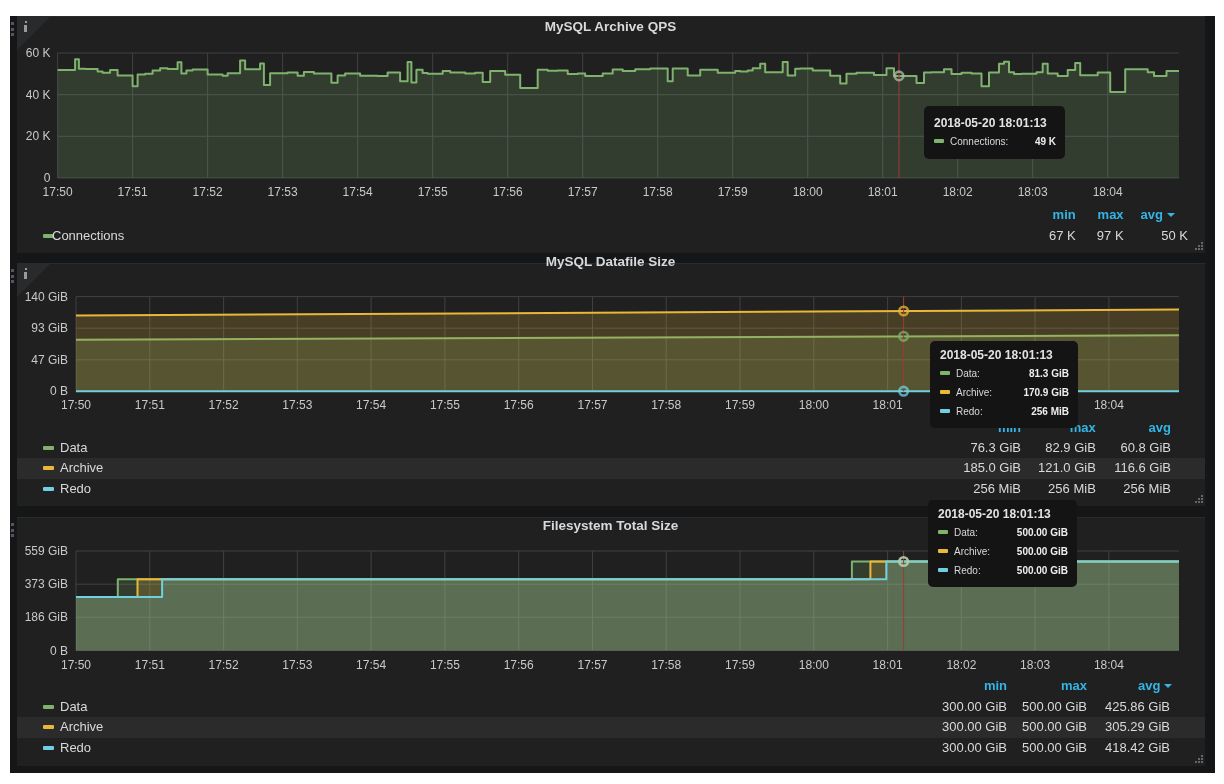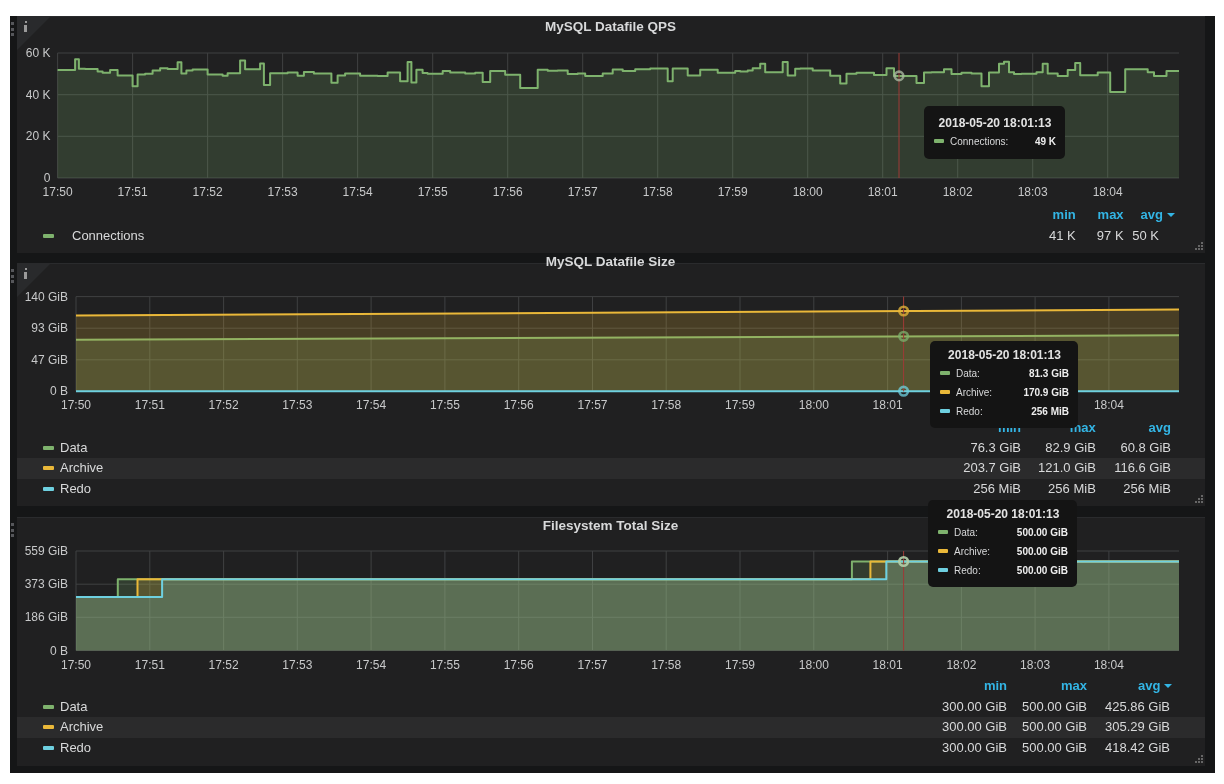--- a/index.html
+++ b/index.html
@@ -2,33 +2,33 @@
 <html><head><meta charset="utf-8"><style>
 html,body{margin:0;padding:0;width:1224px;height:784px;background:#ffffff;overflow:hidden}
 body{font-family:"Liberation Sans",sans-serif;position:relative}
 .title{position:absolute;left:17px;width:1187px;text-align:center;color:#d8d9da;font-size:13.5px;font-weight:700}
 .ax{fill:#c8c9ca;font-size:12px;font-family:"Liberation Sans",sans-serif}
 .ll{position:absolute;color:#d8d9da;font-size:13px;line-height:18px;white-space:nowrap}
 .lv{position:absolute;color:#d8d9da;font-size:13px;line-height:18px;white-space:nowrap}
 .lh{position:absolute;color:#33b5e5;font-size:13px;font-weight:700;line-height:18px;white-space:nowrap}
 .caret{display:inline-block;width:0;height:0;border-left:4px solid transparent;border-right:4px solid transparent;border-top:4px solid #33b5e5;vertical-align:2px}
 .tt{position:absolute;background:#141414;border-radius:5px;padding:0 9px 7px 10px;box-sizing:border-box;z-index:10}
-.ttt{color:#e3e3e3;font-size:12px;font-weight:700;text-align:center;white-space:nowrap}
+.ttt{color:#e3e3e3;font-size:12px;font-weight:700;text-align:left;white-space:nowrap}
 .ttr{position:relative;color:#d8d9da;font-size:10px;white-space:nowrap}
 .ttd{display:inline-block;width:10px;height:4px;border-radius:1px;vertical-align:2.5px;margin-right:6px}
 .ttl{color:#d8d9da}
 .ttv{position:absolute;right:0;font-weight:700;color:#eee}
 </style></head>
 <body>
 <div style="position:absolute;left:10px;top:15.5px;width:1204.5px;height:757px;background:#151617"></div>
 <div style="position:absolute;left:17px;top:16px;width:1187.5px;height:236.5px;background:#202021;border-top:1px solid #2a2b2d;box-sizing:border-box"></div>
 <div style="position:absolute;left:17px;top:16px;width:0;height:0;border-top:34px solid #292a2c;border-right:34px solid transparent"></div>
 <div style="position:absolute;left:25px;top:21px;width:2px;height:2px;background:#9a9a9a"></div>
 <div style="position:absolute;left:24px;top:25px;width:3px;height:7px;background:#9a9a9a"></div>
-<div class="title" style="top:19px">MySQL Datafile QPS</div>
+<div class="title" style="top:19px">MySQL Archive QPS</div>
 <div style="position:absolute;left:11px;top:22.0px;width:3px;height:3px;background:#55565a"></div>
 <div style="position:absolute;left:11px;top:27.5px;width:3px;height:3px;background:#55565a"></div>
 <div style="position:absolute;left:11px;top:33.0px;width:3px;height:3px;background:#55565a"></div>
 <svg width="9" height="9" style="position:absolute;left:1195px;top:241.5px">
     <rect x="6" y="6" width="2" height="2" fill="#666"></rect>
     <rect x="3" y="6" width="2" height="2" fill="#666"></rect>
     <rect x="0" y="6" width="2" height="2" fill="#666"></rect>
     <rect x="6" y="3" width="2" height="2" fill="#666"></rect>
     <rect x="3" y="3" width="2" height="2" fill="#666"></rect>
     <rect x="6" y="0" width="2" height="2" fill="#666"></rect>
@@ -203,35 +203,35 @@
 <text x="1108.9" y="668.5" text-anchor="middle" class="ax">18:04</text>
 <text x="68" y="555.0" text-anchor="end" class="ax">559 GiB</text>
 <text x="68" y="588.2" text-anchor="end" class="ax">373 GiB</text>
 <text x="68" y="621.3" text-anchor="end" class="ax">186 GiB</text>
 <text x="68" y="654.5" text-anchor="end" class="ax">0 B</text>
 </svg>
 <div class="lh" style="right:148.29999999999995px;top:206.4px">min</div>
 <div class="lh" style="right:100.40000000000009px;top:206.4px">max</div>
 <div class="lh" style="right:49.5px;top:206.4px">avg <span class="caret"></span></div>
 <div style="position:absolute;left:43px;top:233.5px;width:11px;height:4px;border-radius:1px;background:#7EB26D"></div>
-<div class="ll" style="left:72px;top:226.5px">Connections</div>
-<div class="lv" style="right:148.29999999999995px;top:226.5px">41 K</div>
+<div class="ll" style="left:52px;top:226.5px">Connections</div>
+<div class="lv" style="right:148.29999999999995px;top:226.5px">67 K</div>
 <div class="lv" style="right:100.40000000000009px;top:226.5px">97 K</div>
-<div class="lv" style="right:65px;top:226.5px">50 K</div>
+<div class="lv" style="right:36px;top:226.5px">50 K</div>
 <div class="lh" style="right:203px;top:419px">min</div>
 <div class="lh" style="right:128.20000000000005px;top:419px">max</div>
 <div class="lh" style="right:53px;top:419px">avg</div>
 <div style="position:absolute;left:43px;top:445.5px;width:11px;height:4px;border-radius:1px;background:#7EB26D"></div>
 <div class="ll" style="left:60px;top:438.5px">Data</div>
 <div class="lv" style="right:203px;top:438.5px">76.3 GiB</div>
 <div class="lv" style="right:128.20000000000005px;top:438.5px">82.9 GiB</div>
 <div class="lv" style="right:53px;top:438.5px">60.8 GiB</div>
 <div style="position:absolute;left:43px;top:466.3px;width:11px;height:4px;border-radius:1px;background:#EAB839"></div>
 <div class="ll" style="left:60px;top:459.3px">Archive</div>
-<div class="lv" style="right:203px;top:459.3px">203.7 GiB</div>
+<div class="lv" style="right:203px;top:459.3px">185.0 GiB</div>
 <div class="lv" style="right:128.20000000000005px;top:459.3px">121.0 GiB</div>
 <div class="lv" style="right:53px;top:459.3px">116.6 GiB</div>
 <div style="position:absolute;left:43px;top:487.0px;width:11px;height:4px;border-radius:1px;background:#6ED0E0"></div>
 <div class="ll" style="left:60px;top:480.0px">Redo</div>
 <div class="lv" style="right:203px;top:480.0px">256 MiB</div>
 <div class="lv" style="right:128.20000000000005px;top:480.0px">256 MiB</div>
 <div class="lv" style="right:53px;top:480.0px">256 MiB</div>
 <div class="lh" style="right:217px;top:677px">min</div>
 <div class="lh" style="right:137px;top:677px">max</div>
 <div class="lh" style="right:52px;top:677px">avg <span class="caret"></span></div>

